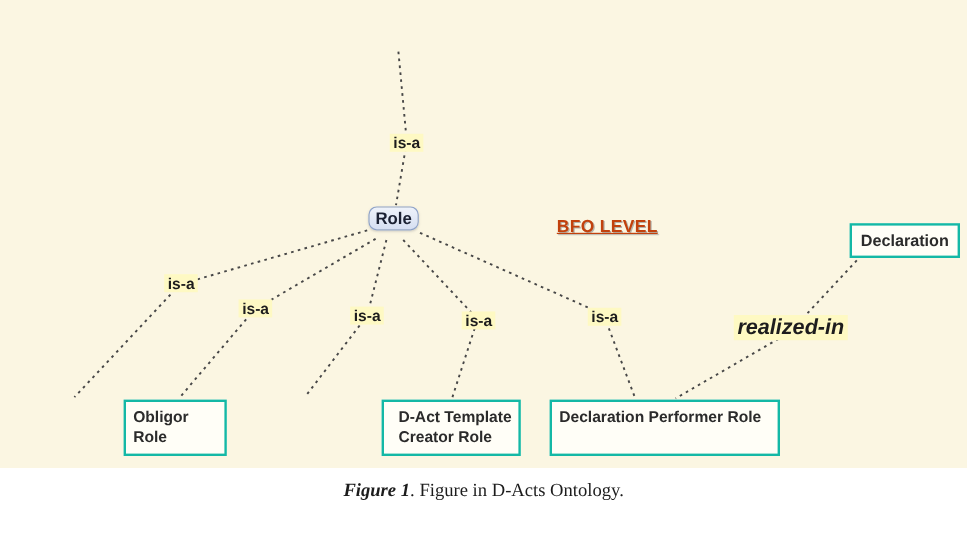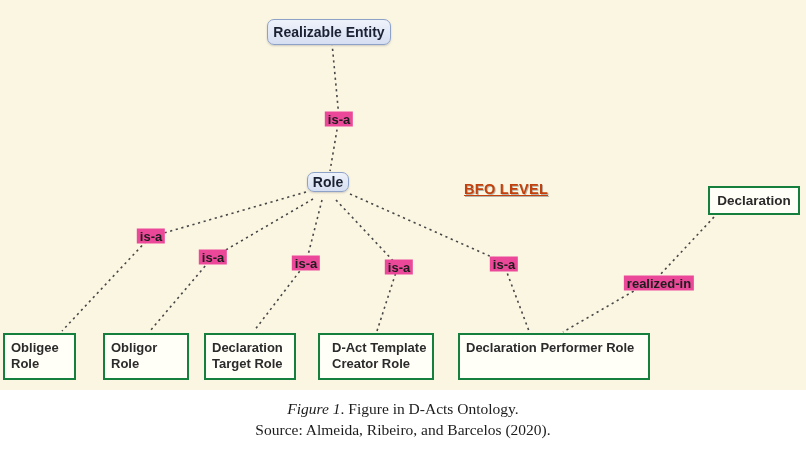--- a/index.html
+++ b/index.html
@@ -38,55 +38,55 @@
     font-size: 14px;
     font-weight: 700;
     color: #1b2133;
     white-space: nowrap;
   }
   #node-realizable-entity { left: 267px; top: 19px;  width: 124px; height: 26px; }
   #node-role             { left: 307px; top: 172px; width: 42px;  height: 20px; }
   .node-rect {
     position: absolute;
     box-sizing: border-box;
-    border: 2px solid #15803d;
+    border: 2px solid #14b8a6;
     background: #fffef7;
     color: #2b2b2b;
     font-size: 13px;
     font-weight: 600;
     line-height: 16px;
     padding: 5px 4px 4px 6px;
   }
   #node-declaration {
     left: 708px; top: 186px; width: 92px; height: 29px;
     display: flex; align-items: center; justify-content: center;
     padding: 0; font-size: 13.5px;
   }
   #node-obligee    { left: 3px;   top: 333px; width: 73px;  height: 47px; }
   #node-obligor    { left: 103px; top: 333px; width: 86px;  height: 47px; }
   #node-decl-target{ left: 204px; top: 333px; width: 92px;  height: 47px; }
   #node-dact-template { left: 318px; top: 333px; width: 116px; height: 47px; padding-left: 12px; }
   #node-decl-performer{ left: 458px; top: 333px; width: 192px; height: 47px; }
   .edge-label {
     position: absolute;
     transform: translate(-50%, -50%);
-    background: #ec4899;
+    background: #fef9c3;
     padding: 0 3px;
     font-size: 13px;
     font-weight: 700;
     color: #1d1d1d;
     white-space: nowrap;
   }
   #edge-label-top      { left: 339px; top: 119px; }
   #edge-label-isa1     { left: 151px; top: 236px; }
   #edge-label-isa2     { left: 213px; top: 257px; }
   #edge-label-isa3     { left: 306px; top: 263px; }
   #edge-label-isa4     { left: 399px; top: 267px; }
   #edge-label-isa5     { left: 504px; top: 264px; }
-  #edge-label-realized { left: 659px; top: 283px; font-weight: 600; font-size: 13px; }
+  #edge-label-realized { left: 659px; top: 273px; font-style: italic; font-weight: 600; font-size: 18px; }
   .level-label {
     position: absolute;
     font-size: 14.5px;
     font-weight: 800;
     color: #c2410c;
     letter-spacing: 0.3px;
     text-decoration: underline;
     text-shadow: 1px 1px 0 rgba(125,125,125,0.55);
     white-space: nowrap;
   }
@@ -95,64 +95,60 @@
   #caption {
     position: absolute;
     left: 0; top: 398px;
     width: 806px;
     text-align: center;
     font-family: "Liberation Serif", serif;
     font-size: 15.5px;
     line-height: 21px;
     color: #1c1c1c;
   }
-  .fig-italic { font-style: italic; }
+  .fig-italic { font-style: italic; font-weight: bold; }
 </style>
 </head>
 <body>
 
 <div id="canvas">
   <div id="diagram">
 
     <svg id="edges-svg" width="806" height="390" viewBox="0 0 806 390">
       <polyline class="edge" points="332,43 339,118 330,171"></polyline>
       <polyline class="edge" points="306,192 150,237 62,331"></polyline>
       <polyline class="edge" points="313,199 212,258 150,331"></polyline>
       <polyline class="edge" points="322,200 306,263 254,331"></polyline>
       <polyline class="edge" points="336,200 398,266 377,331"></polyline>
       <polyline class="edge" points="350,194 503,262 529,331"></polyline>
       <polyline class="edge" points="714,217 658,277 563,332"></polyline>
     </svg>
 
-    <div id="node-realizable-entity" class="node-rounded">Realizable Entity</div>
 
     <div id="node-role" class="node-rounded">Role</div>
 
     <div id="node-declaration" class="node-rect">Declaration</div>
 
-    <div id="node-obligee" class="node-rect">Obligee Role</div>
 
     <div id="node-obligor" class="node-rect">Obligor Role</div>
 
-    <div id="node-decl-target" class="node-rect">Declaration Target Role</div>
 
     <div id="node-dact-template" class="node-rect">D-Act Template Creator Role</div>
 
     <div id="node-decl-performer" class="node-rect">Declaration Performer Role</div>
 
     <div id="edge-label-top" class="edge-label">is-a</div>
     <div id="edge-label-isa1" class="edge-label">is-a</div>
     <div id="edge-label-isa2" class="edge-label">is-a</div>
     <div id="edge-label-isa3" class="edge-label">is-a</div>
     <div id="edge-label-isa4" class="edge-label">is-a</div>
     <div id="edge-label-isa5" class="edge-label">is-a</div>
     <div id="edge-label-realized" class="edge-label">realized-in</div>
 
     <div id="level-bfo" class="level-label">BFO LEVEL</div>
   </div>
 
   <div id="caption">
     <div>
       <span class="fig-italic">Figure 1</span><span>. Figure in D-Acts Ontology.</span>
     </div>
-    <div>Source: Almeida, Ribeiro, and Barcelos (2020).</div>
   </div>
 </div>
 
 </body></html>

